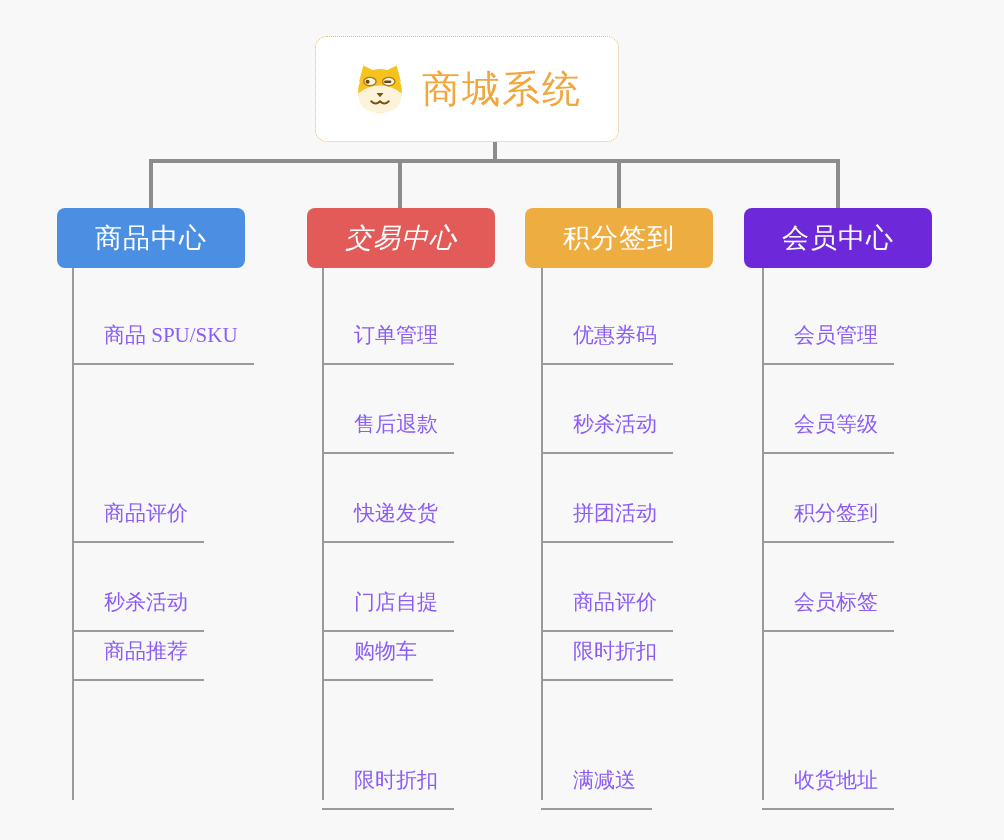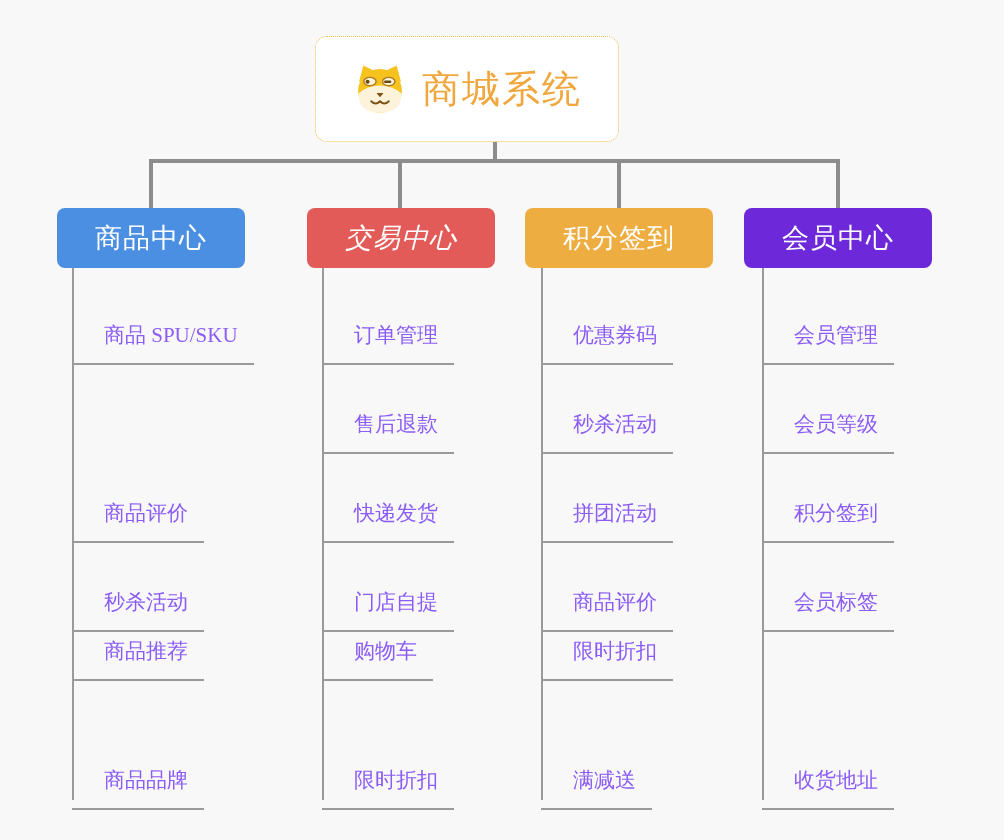--- a/index.html
+++ b/index.html
@@ -83,21 +83,20 @@
 
   <div class="trunk t1" style="background-color: rgb(154, 154, 154);"></div>
   <div class="trunk t2" style="background-color: rgb(154, 154, 154);"></div>
   <div class="trunk t3" style="background-color: rgb(154, 154, 154);"></div>
   <div class="trunk t4" style="background-color: rgb(154, 154, 154);"></div>
 
   <div class="leaf c1 r1">商品 SPU/SKU</div>
   <div class="leaf c1 r3">商品评价</div>
   <div class="leaf c1 r4">秒杀活动</div>
   <div class="leaf c1 r5">商品推荐</div>
-  <div class="leaf c1 r6">商品品牌</div>
 
   <div class="leaf c2 r1">订单管理</div>
   <div class="leaf c2 r2">售后退款</div>
   <div class="leaf c2 r3">快递发货</div>
   <div class="leaf c2 r4">门店自提</div>
   <div class="leaf c2 r5">购物车</div>
   <div class="leaf c2 r6">限时折扣</div>
 
   <div class="leaf c3 r1">优惠券码</div>
   <div class="leaf c3 r2">秒杀活动</div>

